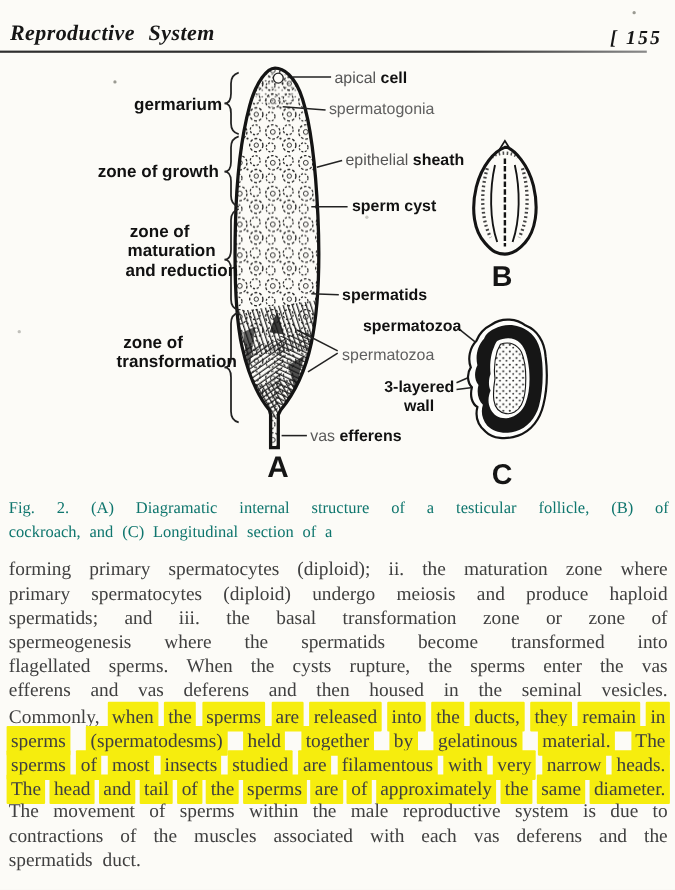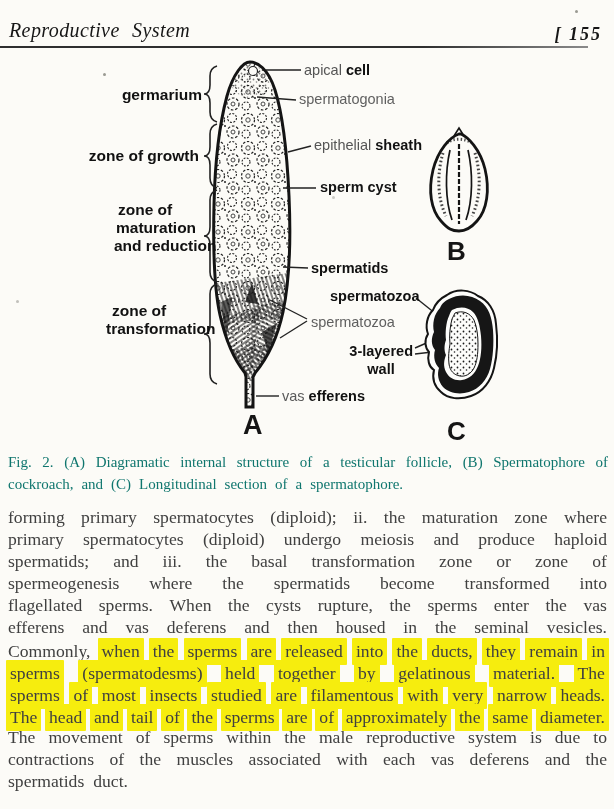--- a/index.html
+++ b/index.html
@@ -1,18 +1,18 @@
 <!DOCTYPE html>
 <html><head>
 <meta charset="utf-8">
 <style>
   html,body{margin:0;padding:0;background:#e8e8e8;}
   .page{position:relative;width:614px;height:809px;background:#fcfbf7;
         font-family:"Liberation Serif", serif;color:#161616;overflow:hidden;}
-  .hdr-title{position:absolute;left:9px;top:19px;font-style:italic;font-weight:normal;
+  .hdr-title{position:absolute;left:9px;top:19px;font-style:italic;font-weight:bold;
              font-size:20px;letter-spacing:.4px;word-spacing:7px;}
   .hdr-page{position:absolute;right:12px;top:24px;font-style:italic;font-weight:600;
             font-size:18px;letter-spacing:2px;}
   .hdr-rule{position:absolute;left:0;top:46px;width:588px;height:2px;
             background:linear-gradient(to right,#2f2f2f 72%,#8a8a8a);}
   svg.fig{position:absolute;left:0;top:0;}
   svg.fig text{font-family:"Liberation Sans", sans-serif;}
   .caption{position:absolute;left:8px;top:451px;width:600px;font-size:15px;
            line-height:22px;color:#0f766e;}
   .bodytext{position:absolute;left:8px;top:506px;width:599px;font-size:17.6px;
@@ -164,32 +164,30 @@
         <span class="w">2.</span>
         <span class="w">(A)</span>
         <span class="w">Diagramatic</span>
         <span class="w">internal</span>
         <span class="w">structure</span>
         <span class="w">of</span>
         <span class="w">a</span>
         <span class="w">testicular</span>
         <span class="w">follicle,</span>
         <span class="w">(B)</span>
-        <span class="w">Spermatophore</span>
         <span class="w">of</span>
       </div>
       <div class="tline nojust">
         <span class="w">cockroach,</span>
         <span class="w">and</span>
         <span class="w">(C)</span>
         <span class="w">Longitudinal</span>
         <span class="w">section</span>
         <span class="w">of</span>
         <span class="w">a</span>
-        <span class="w">spermatophore.</span>
       </div>
     </div>
 
   <div class="bodytext" id="body-text">
       <div class="tline">
         <span class="w">forming</span>
         <span class="w">primary</span>
         <span class="w">spermatocytes</span>
         <span class="w">(diploid);</span>
         <span class="w">ii.</span>

